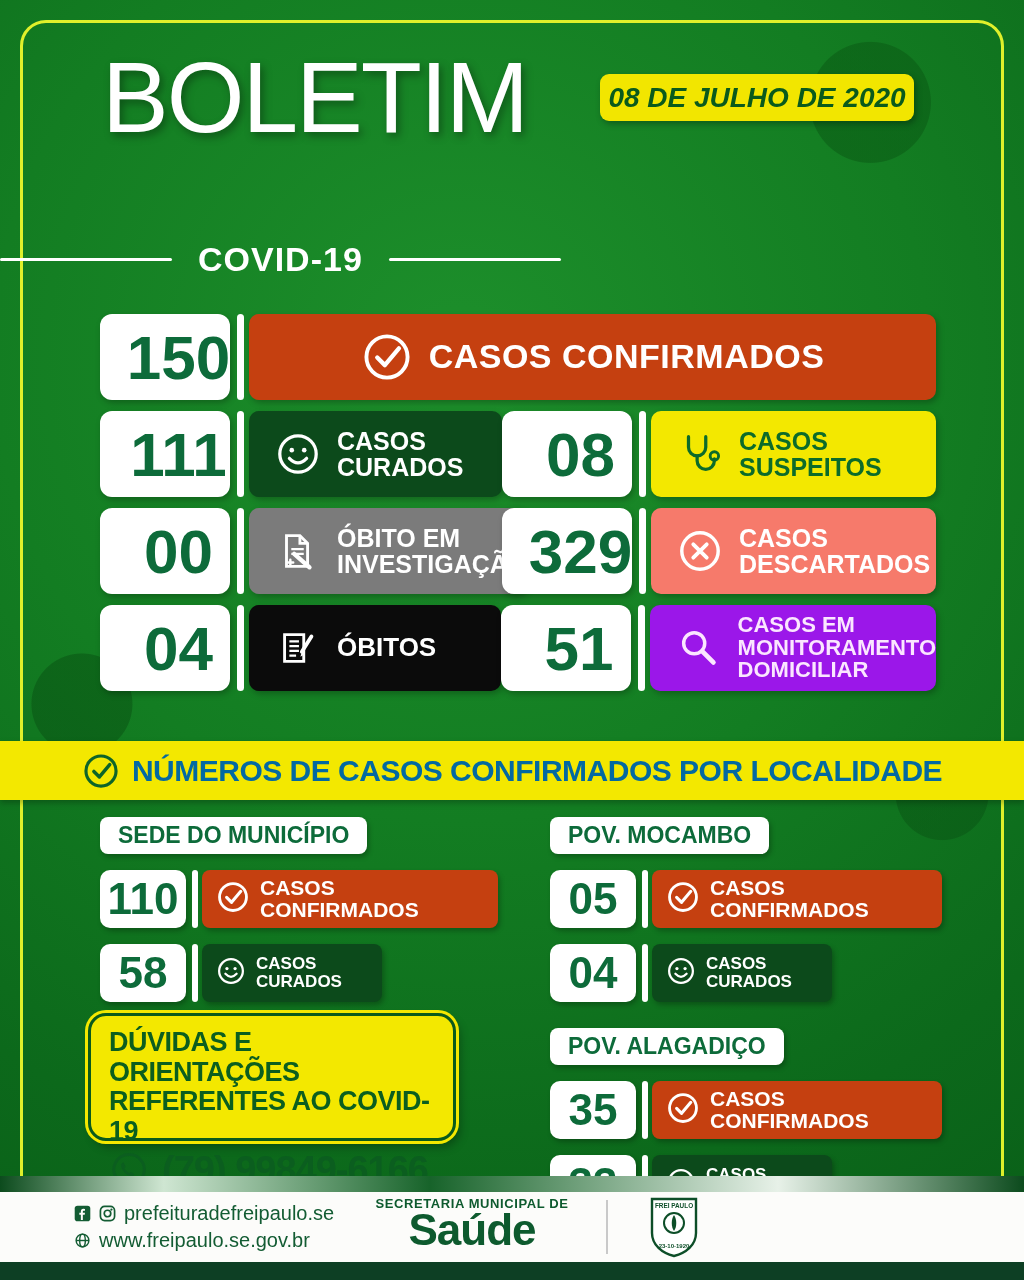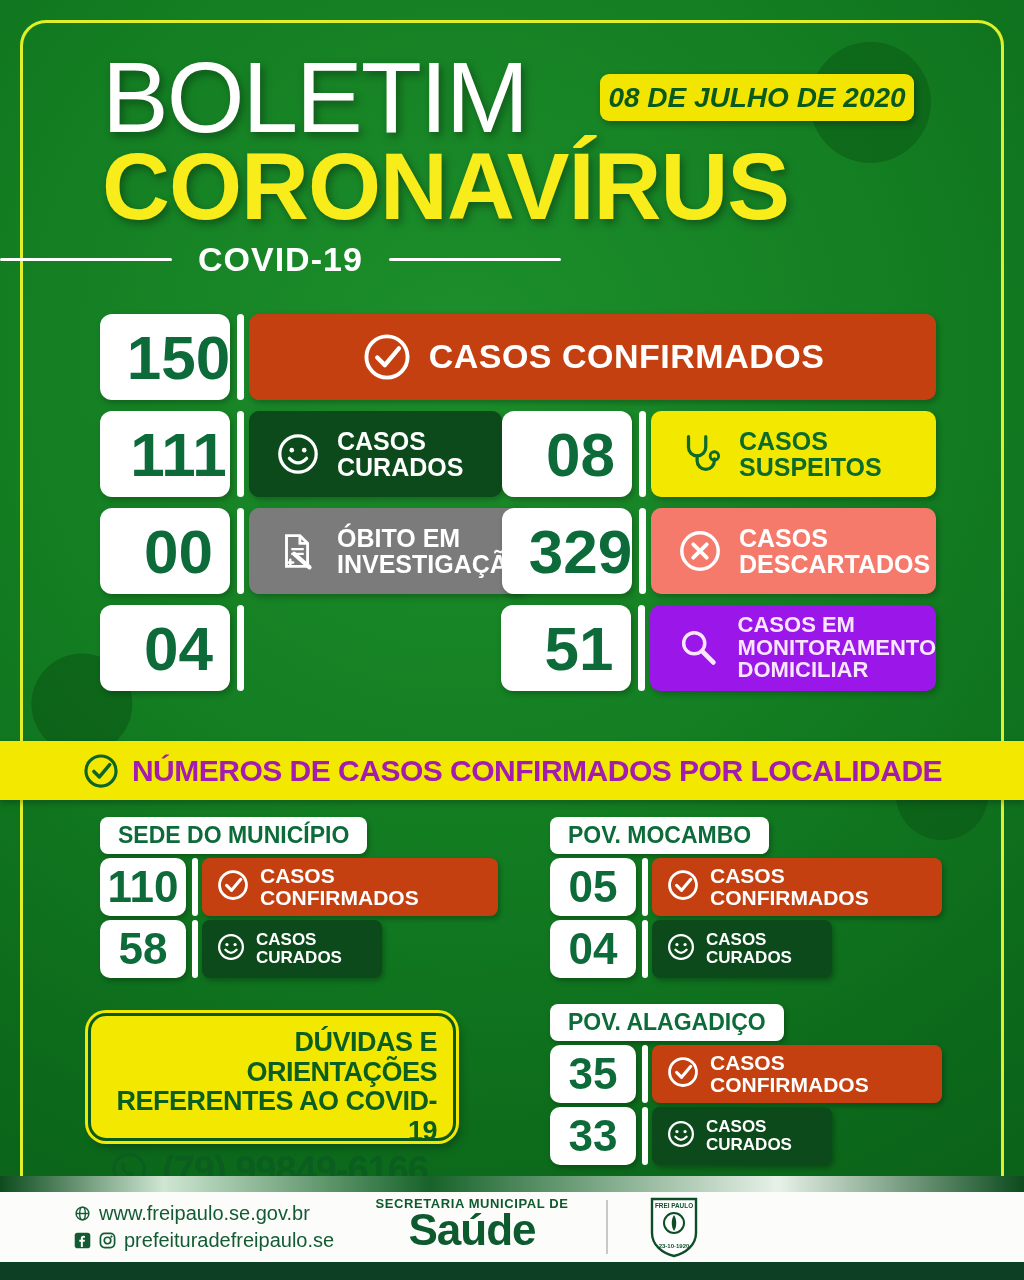--- a/index.html
+++ b/index.html
@@ -77,32 +77,32 @@
   .lbl-2line { font-size:25px; max-width:200px; }
   .lbl-obitos { font-size:26px; }
   .lbl-monitor { font-size:22px; max-width:210px; }
 
   
   .band {
     position:absolute; left:0; top:741px; width:100%; height:59px; background:#f3e800;
     display:flex; align-items:center; justify-content:center; gap:12px;
     box-shadow:0 3px 6px rgba(0,0,0,0.25);
   }
-  .band .band-title { color:#a21caf; font-size:30px; font-weight:bold; letter-spacing:-0.5px; }
+  .band .band-title { color:#0369a1; font-size:30px; font-weight:bold; letter-spacing:-0.5px; }
   .band .icon { display:flex; color:#0d6429; }
 
   
   .loc-col-left  { position:absolute; left:100px; top:817px; width:400px; }
   .loc-col-right { position:absolute; left:550px; top:817px; width:392px; }
   .loc-label {
     display:inline-flex; align-items:center; background:#ffffff; border-radius:8px;
     height:37px; padding:0 18px; color:#0d6b3a; font-size:23px; font-weight:bold;
     box-shadow:2px 3px 5px rgba(0,0,0,0.25);
   }
-  .loc-row { display:flex; height:58px; margin-top:4px; }
+  .loc-row { display:flex; height:58px; margin-top:16px; }
   .loc-num {
     width:86px; background:#ffffff; border-radius:10px; flex-shrink:0;
     display:flex; align-items:center; justify-content:center;
     color:#0d6b3a; font-size:44px; font-weight:bold;
     box-shadow:2px 3px 5px rgba(0,0,0,0.25);
   }
   .loc-stripe { width:6px; background:#ffffff; border-radius:3px; margin-left:6px; margin-right:4px; flex-shrink:0; }
   .loc-bar {
     border-radius:8px; display:flex; align-items:center; padding-left:14px; gap:10px;
     box-shadow:2px 3px 5px rgba(0,0,0,0.25);
@@ -113,21 +113,21 @@
   .loc-bar.cured .bar-label { font-size:17px; max-width:90px; }
   .loc-gap { height:26px; }
 
   
   .contact {
     position:absolute; left:88px; top:1013px; width:368px; height:128px;
     background:#f3e800; border:3px solid #0a5a1c; border-radius:18px;
     box-shadow:0 0 0 3px #f3e800, 4px 6px 10px rgba(0,0,0,0.3);
     padding:12px 16px 10px 18px; color:#0b5e1f;
   }
-  .contact .c-line { font-size:27px; font-weight:bold; letter-spacing:-0.5px; line-height:1.1;text-align:right; }
+  .contact .c-line { font-size:27px; font-weight:bold; letter-spacing:-0.5px; line-height:1.1; }
   .contact .c-phone-row { display:flex; align-items:center; gap:13px; margin-top:2px; }
   .contact .c-phone { font-size:38px; font-weight:bold; letter-spacing:-1px; }
   .contact .icon { display:flex; color:#0b5e1f; }
 
   
   .footer-grad {
     position:absolute; left:0; top:1176px; width:100%; height:16px;
     background:linear-gradient(90deg,#0c4b1d 0%,#cfe6d2 16%,#17632a 42%,#e7f1e8 76%,#0c4b1d 100%);
   }
   .footer-white { position:absolute; left:0; top:1192px; width:100%; height:70px; background:#fcfcfa; }
@@ -146,21 +146,20 @@
 </head>
 <body>
 
 <div class="poster">
   <div class="frame"></div>
 
   <div class="title1">BOLETIM</div>
   <div class="date-badge">
     <span>08 DE JULHO DE 2020</span>
   </div>
-  <div class="title2">CORONAVÍRUS</div>
   <div class="covid-row">
     <div class="line"></div>
     <div class="covid-text">COVID-19</div>
     <div class="line"></div>
   </div>
 
   <div class="stats">
 
     <div class="srow">
       <div class="num-card">150</div>
@@ -237,20 +236,31 @@
           </span>
           <span class="bar-label lbl-2line" style="max-width:170px">CASOS DESCARTADOS</span>
         </div>
       </div>
     </div>
 
     <div class="srow split">
       <div class="half-l">
         <div class="num-card">04</div>
         <div class="stripe"></div>
+        <div class="bar bg-black">
+          <span class="icon">
+            <svg width="46" height="46" viewBox="0 0 48 48">
+                <path d="M10 10 h20 v28 H10 z" fill="none" stroke="currentColor" stroke-width="3"></path>
+                <path d="M15 17 h10 M15 22 h10 M15 27 h10 M15 32 h7" stroke="currentColor" stroke-width="2.4"></path>
+                <path d="M28 28 L38 12" stroke="currentColor" stroke-width="4" stroke-linecap="round"></path>
+                <path d="M28 28 l-1.5 5 4.5 -2.4 z" fill="currentColor"></path>
+              </svg>
+          </span>
+          <span class="bar-label lbl-obitos">ÓBITOS</span>
+        </div>
       </div>
       <div class="half-r">
         <div class="num-card">51</div>
         <div class="stripe"></div>
         <div class="bar bg-purple">
           <span class="icon">
             <svg width="46" height="46" viewBox="0 0 48 48">
                 <circle cx="19" cy="19" r="11" fill="none" stroke="currentColor" stroke-width="3.6"></circle>
                 <path d="M27.5 27.5 L39 39" stroke="currentColor" stroke-width="5" stroke-linecap="round"></path>
               </svg>
@@ -390,42 +400,42 @@
       <span class="c-phone">(79) 99849-6166</span>
     </div>
   </div>
 
   <div class="footer-grad"></div>
   <div class="footer-white">
     <div class="f-links">
       <div class="f-link-row">
         <span class="icon">
           <svg width="17" height="17" viewBox="0 0 24 24">
-              <circle cx="12" cy="12" r="9" fill="none" stroke="currentColor" stroke-width="2"></circle>
-              <ellipse cx="12" cy="12" rx="4" ry="9" fill="none" stroke="currentColor" stroke-width="2"></ellipse>
-              <path d="M3 12 h18" stroke="currentColor" stroke-width="2"></path>
-            </svg>
-        </span>
-        <span>www.freipaulo.se.gov.br</span>
-      </div>
-      <div class="f-link-row">
-        <span class="icon">
-          <svg width="17" height="17" viewBox="0 0 24 24">
               <rect x="1" y="1" width="22" height="22" rx="4" fill="currentColor"></rect>
               <path d="M15.5 8 h-2 c-0.6 0 -1 0.5 -1 1.2 V11 h3 l-0.4 2.6 h-2.6 V21 h-2.8 v-7.4 H7.5 V11 h2.2 V9 c0 -2.2 1.3 -3.6 3.4 -3.6 l2.4 0.1 z" fill="#fcfcfa"></path>
             </svg>
         </span>
         <span class="icon">
           <svg width="17" height="17" viewBox="0 0 24 24">
               <rect x="2" y="2" width="20" height="20" rx="6" fill="none" stroke="currentColor" stroke-width="2.4"></rect>
               <circle cx="12" cy="12" r="4.6" fill="none" stroke="currentColor" stroke-width="2.4"></circle>
               <circle cx="17.6" cy="6.4" r="1.6" fill="currentColor"></circle>
             </svg>
         </span>
         <span>prefeituradefreipaulo.se</span>
+      </div>
+      <div class="f-link-row">
+        <span class="icon">
+          <svg width="17" height="17" viewBox="0 0 24 24">
+              <circle cx="12" cy="12" r="9" fill="none" stroke="currentColor" stroke-width="2"></circle>
+              <ellipse cx="12" cy="12" rx="4" ry="9" fill="none" stroke="currentColor" stroke-width="2"></ellipse>
+              <path d="M3 12 h18" stroke="currentColor" stroke-width="2"></path>
+            </svg>
+        </span>
+        <span>www.freipaulo.se.gov.br</span>
       </div>
     </div>
 
     <div class="f-sec">
       <div class="f-sec-label">SECRETARIA MUNICIPAL DE</div>
       <div class="f-sec-name">Saúde</div>
     </div>
 
     <div class="f-divider"></div>
 

